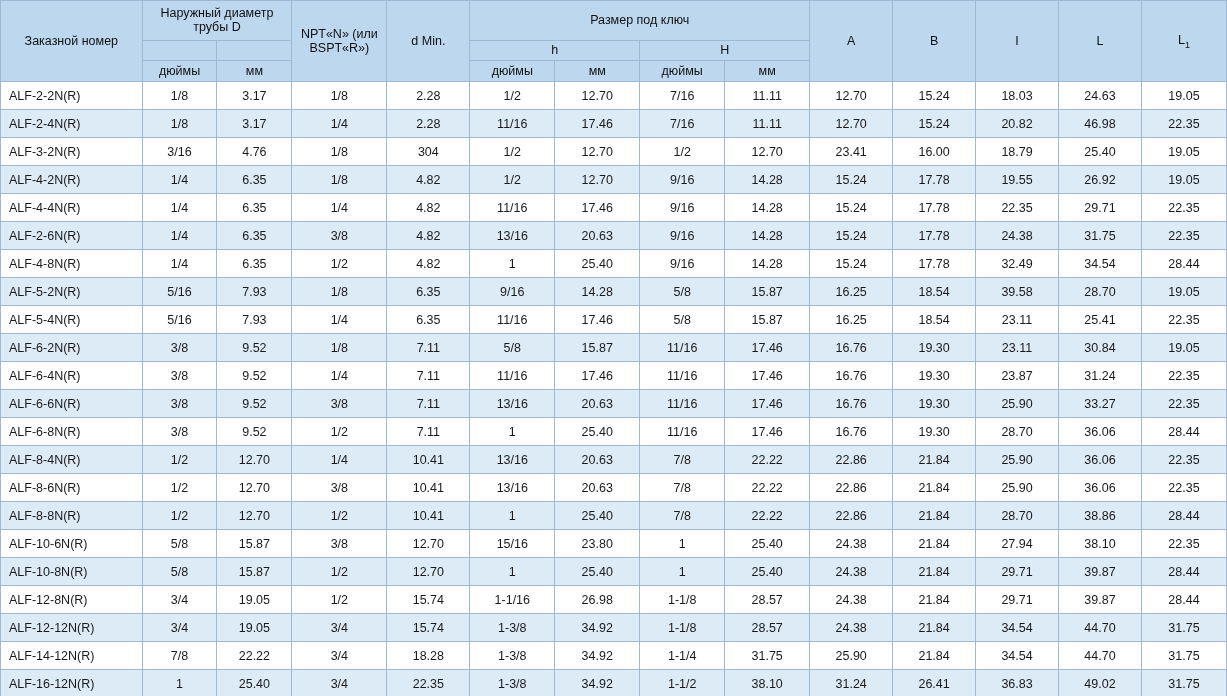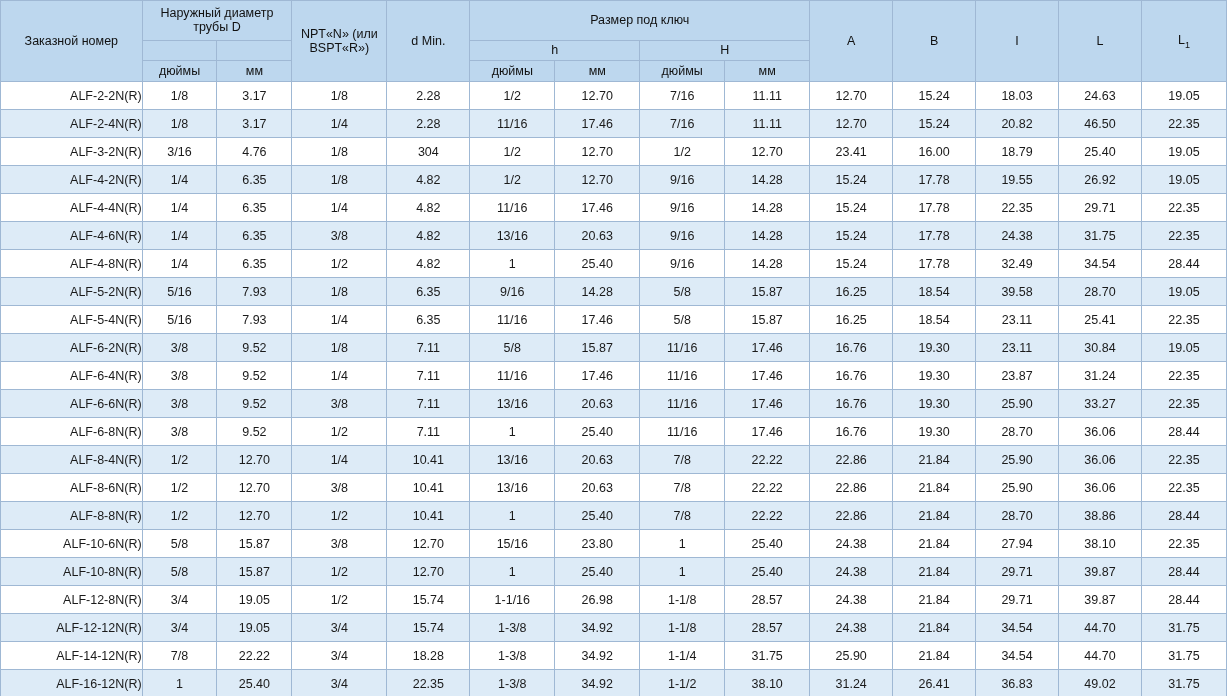--- a/index.html
+++ b/index.html
@@ -37,21 +37,21 @@
     height: 80px;
   }
   tbody td {
     height: 27px;
     background: #ffffff;
   }
   tbody tr.alt td {
     background: #ddebf7;
   }
   tbody td.first {
-    text-align: right;
+    text-align: left;
     padding-left: 8px;
   }
   .sub {
     font-size: 9px;
     vertical-align: sub;
   }
   
   col.c0  { width: 140px; }
   col.c1  { width: 74px; }
   col.c2  { width: 74px; }
@@ -139,21 +139,21 @@
         <td>3.17</td>
         <td>1/4</td>
         <td>2.28</td>
         <td>11/16</td>
         <td>17.46</td>
         <td>7/16</td>
         <td>11.11</td>
         <td>12.70</td>
         <td>15.24</td>
         <td>20.82</td>
-        <td>46.50</td>
+        <td>46.98</td>
         <td>22.35</td>
       </tr>
       <tr>
         <td class="first">ALF-3-2N(R)</td>
         <td>3/16</td>
         <td>4.76</td>
         <td>1/8</td>
         <td>304</td>
         <td>1/2</td>
         <td>12.70</td>
@@ -191,21 +191,21 @@
         <td>17.46</td>
         <td>9/16</td>
         <td>14.28</td>
         <td>15.24</td>
         <td>17.78</td>
         <td>22.35</td>
         <td>29.71</td>
         <td>22.35</td>
       </tr>
       <tr class="alt">
-        <td class="first">ALF-4-6N(R)</td>
+        <td class="first">ALF-2-6N(R)</td>
         <td>1/4</td>
         <td>6.35</td>
         <td>3/8</td>
         <td>4.82</td>
         <td>13/16</td>
         <td>20.63</td>
         <td>9/16</td>
         <td>14.28</td>
         <td>15.24</td>
         <td>17.78</td>

